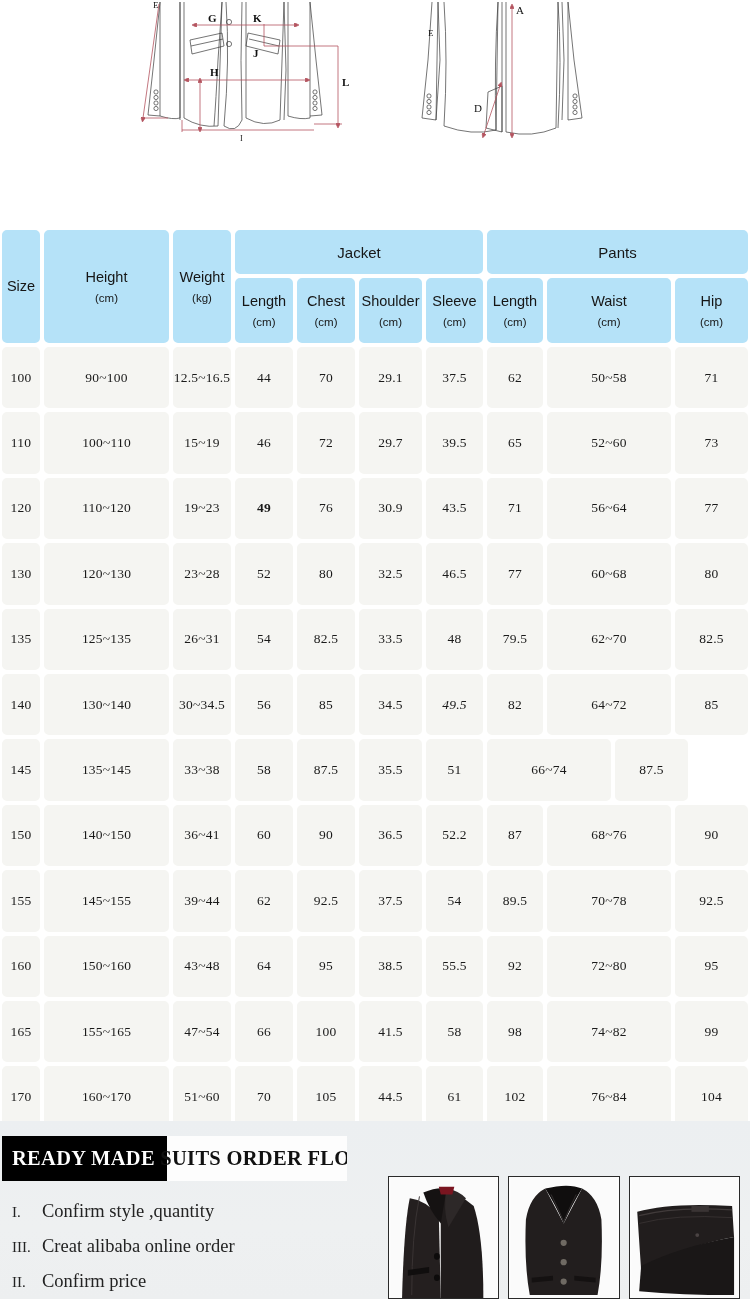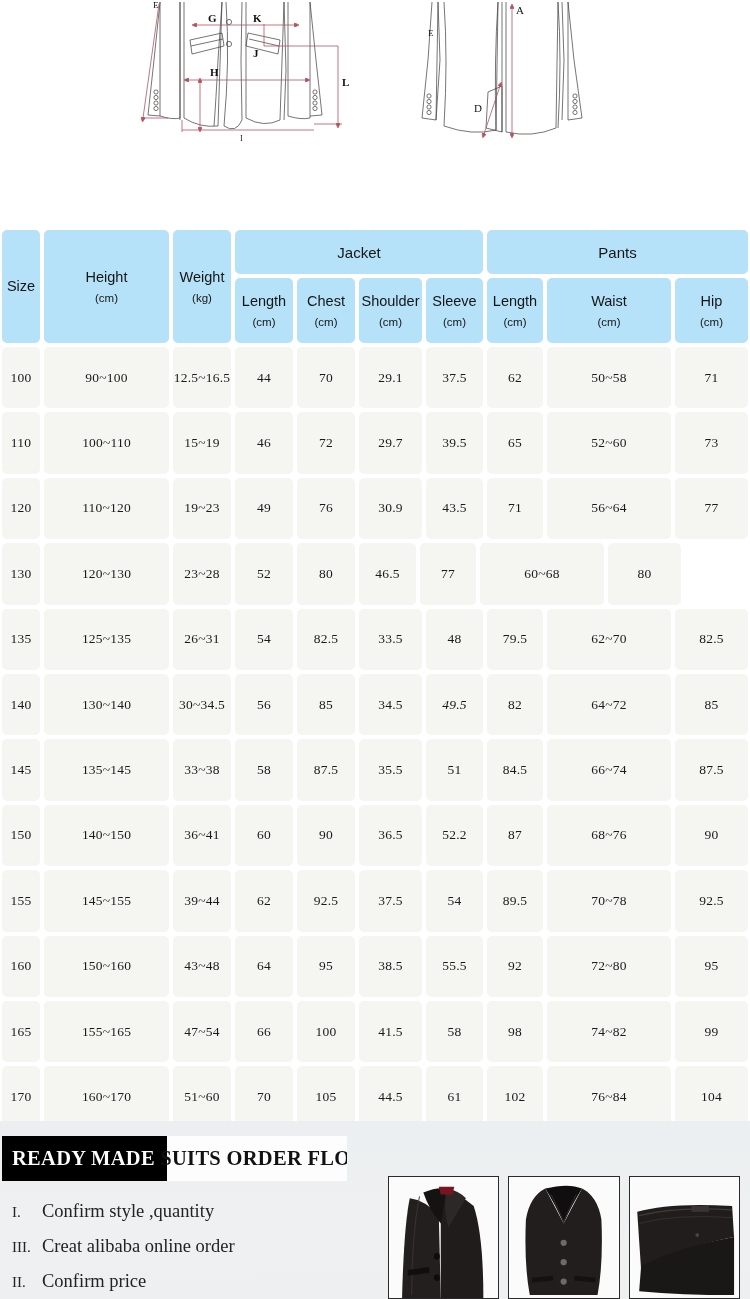--- a/index.html
+++ b/index.html
@@ -378,34 +378,35 @@
         <div class="t-cell c5" style="width: 67px; flex: 0 0 67px; position: static; height: 100%;">29.7</div>
         <div class="t-cell c6" style="width: 61px; flex: 0 0 61px; position: static; height: 100%;">39.5</div>
         <div class="t-cell c7" style="width: 60px; flex: 0 0 60px; position: static; height: 100%;">65</div>
         <div class="t-cell c8" style="width: 128px; flex: 0 0 128px; position: static; height: 100%;">52~60</div>
         <div class="t-cell c9" style="width: 77px; flex: 0 0 77px; position: static; height: 100%;">73</div>
       </div>
       <div class="t-row body-row">
         <div class="t-cell c0" style="width: 42px; flex: 0 0 42px; position: static; height: 100%;">120</div>
         <div class="t-cell c1" style="width: 129px; flex: 0 0 129px; position: static; height: 100%;">110~120</div>
         <div class="t-cell c2" style="width: 62px; flex: 0 0 62px; position: static; height: 100%;">19~23</div>
-        <div class="t-cell c3" style="width: 62px; flex: 0 0 62px; position: static; height: 100%;">49</div>
+        <div class="t-cell c3" style="width: 62px; flex: 0 0 62px; position: static; height: 100%; font-weight: bold;">49</div>
         <div class="t-cell c4" style="width: 62px; flex: 0 0 62px; position: static; height: 100%;">76</div>
         <div class="t-cell c5" style="width: 67px; flex: 0 0 67px; position: static; height: 100%;">30.9</div>
         <div class="t-cell c6" style="width: 61px; flex: 0 0 61px; position: static; height: 100%;">43.5</div>
         <div class="t-cell c7" style="width: 60px; flex: 0 0 60px; position: static; height: 100%;">71</div>
         <div class="t-cell c8" style="width: 128px; flex: 0 0 128px; position: static; height: 100%;">56~64</div>
         <div class="t-cell c9" style="width: 77px; flex: 0 0 77px; position: static; height: 100%;">77</div>
       </div>
       <div class="t-row body-row">
         <div class="t-cell c0" style="width: 42px; flex: 0 0 42px; position: static; height: 100%;">130</div>
         <div class="t-cell c1" style="width: 129px; flex: 0 0 129px; position: static; height: 100%;">120~130</div>
         <div class="t-cell c2" style="width: 62px; flex: 0 0 62px; position: static; height: 100%;">23~28</div>
         <div class="t-cell c3" style="width: 62px; flex: 0 0 62px; position: static; height: 100%;">52</div>
         <div class="t-cell c4" style="width: 62px; flex: 0 0 62px; position: static; height: 100%;">80</div>
+        <div class="t-cell c5" style="width: 67px; flex: 0 0 67px; position: static; height: 100%;">32.5</div>
         <div class="t-cell c6" style="width: 61px; flex: 0 0 61px; position: static; height: 100%;">46.5</div>
         <div class="t-cell c7" style="width: 60px; flex: 0 0 60px; position: static; height: 100%;">77</div>
         <div class="t-cell c8" style="width: 128px; flex: 0 0 128px; position: static; height: 100%;">60~68</div>
         <div class="t-cell c9" style="width: 77px; flex: 0 0 77px; position: static; height: 100%;">80</div>
       </div>
       <div class="t-row body-row">
         <div class="t-cell c0" style="width: 42px; flex: 0 0 42px; position: static; height: 100%;">135</div>
         <div class="t-cell c1" style="width: 129px; flex: 0 0 129px; position: static; height: 100%;">125~135</div>
         <div class="t-cell c2" style="width: 62px; flex: 0 0 62px; position: static; height: 100%;">26~31</div>
         <div class="t-cell c3" style="width: 62px; flex: 0 0 62px; position: static; height: 100%;">54</div>
@@ -429,21 +430,20 @@
         <div class="t-cell c9" style="width: 77px; flex: 0 0 77px; position: static; height: 100%;">85</div>
       </div>
       <div class="t-row body-row">
         <div class="t-cell c0" style="width: 42px; flex: 0 0 42px; position: static; height: 100%;">145</div>
         <div class="t-cell c1" style="width: 129px; flex: 0 0 129px; position: static; height: 100%;">135~145</div>
         <div class="t-cell c2" style="width: 62px; flex: 0 0 62px; position: static; height: 100%;">33~38</div>
         <div class="t-cell c3" style="width: 62px; flex: 0 0 62px; position: static; height: 100%;">58</div>
         <div class="t-cell c4" style="width: 62px; flex: 0 0 62px; position: static; height: 100%;">87.5</div>
         <div class="t-cell c5" style="width: 67px; flex: 0 0 67px; position: static; height: 100%;">35.5</div>
         <div class="t-cell c6" style="width: 61px; flex: 0 0 61px; position: static; height: 100%;">51</div>
-        <div class="t-cell c7" style="width: 60px; flex: 0 0 60px; position: static; height: 100%;">84.5</div>
         <div class="t-cell c8" style="width: 128px; flex: 0 0 128px; position: static; height: 100%;">66~74</div>
         <div class="t-cell c9" style="width: 77px; flex: 0 0 77px; position: static; height: 100%;">87.5</div>
       </div>
       <div class="t-row body-row">
         <div class="t-cell c0" style="width: 42px; flex: 0 0 42px; position: static; height: 100%;">150</div>
         <div class="t-cell c1" style="width: 129px; flex: 0 0 129px; position: static; height: 100%;">140~150</div>
         <div class="t-cell c2" style="width: 62px; flex: 0 0 62px; position: static; height: 100%;">36~41</div>
         <div class="t-cell c3" style="width: 62px; flex: 0 0 62px; position: static; height: 100%;">60</div>
         <div class="t-cell c4" style="width: 62px; flex: 0 0 62px; position: static; height: 100%;">90</div>
         <div class="t-cell c5" style="width: 67px; flex: 0 0 67px; position: static; height: 100%;">36.5</div>

